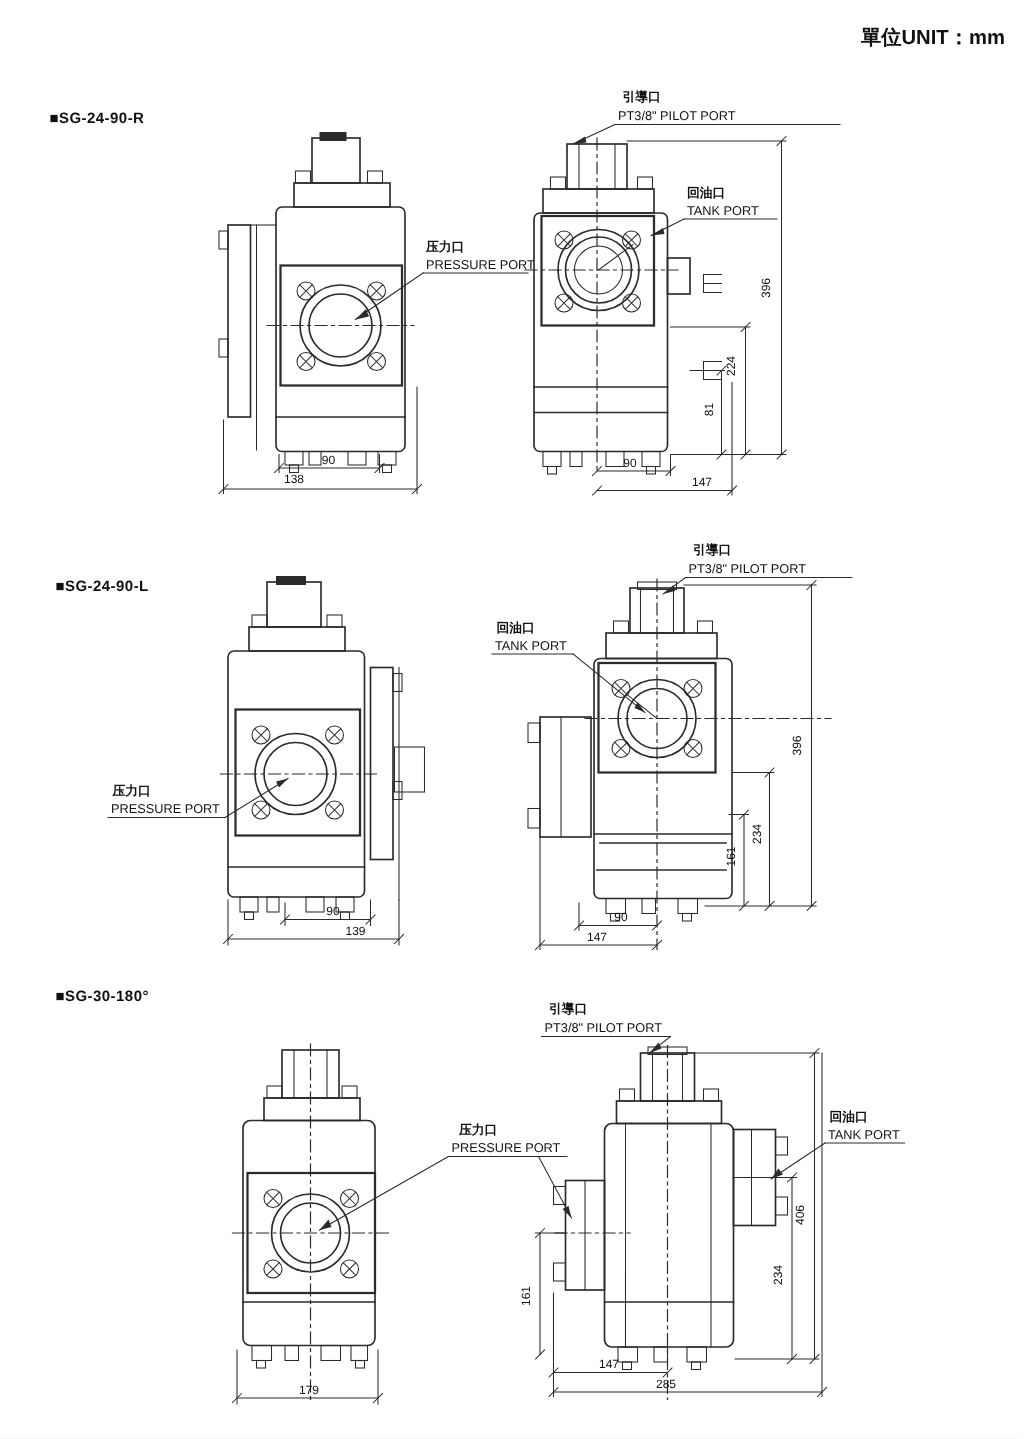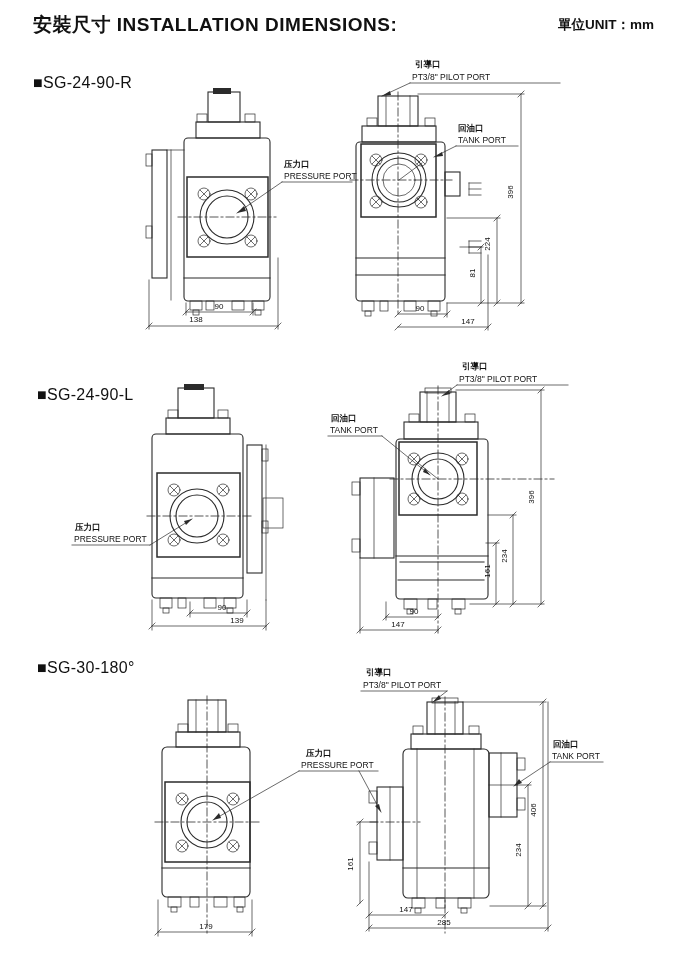--- a/index.html
+++ b/index.html
@@ -1,40 +1,39 @@
 <!DOCTYPE html>
 <html><head>
 <meta charset="utf-8">
 <style>
   html,body{margin:0;padding:0;background:#e8e8e8;}
   .page{position:relative;width:686px;height:959px;background:#ffffff;margin:0 auto;overflow:hidden;
         font-family:"Liberation Sans",sans-serif;color:#111;}
   .title{position:absolute;left:33px;top:12px;font-size:19px;font-weight:bold;letter-spacing:0.5px;}
-  .unit{position:absolute;right:32px;top:16px;font-size:13.5px;font-weight:bold;}
-  .model{position:absolute;font-size:16px;font-weight:normal;letter-spacing:0.3px;}
+  .unit{position:absolute;right:16px;top:16px;font-size:13.5px;font-weight:bold;}
+  .model{position:absolute;font-size:10px;font-weight:bold;letter-spacing:0.3px;}
   .model.m1{left:33px;top:74px;}
   .model.m2{left:37px;top:386px;text-align:center;}
   .model.m3{left:37px;top:659px;}
   svg{position:absolute;left:0;}
   .ln{fill:none;stroke:#2b2b2b;stroke-width:1.1;stroke-linecap:square;}
   .hv{stroke-width:1.5;}
   .tn{stroke-width:0.7;}
   .dsh{stroke-dasharray:8 3 2 3;stroke-width:0.8;}
   .fl{fill:#2b2b2b;stroke:none;}
   text{font-family:"Liberation Sans",sans-serif;fill:#111;}
   .dt{font-size:8px;}
   .cn{font-size:8.5px;font-weight:bold;}
   .en{font-size:8.5px;}
 </style>
 </head>
 <body>
 
 <div class="page">
 
-  <div class="title">安裝尺寸 INSTALLATION DIMENSIONS:</div>
   <div class="unit">單位UNIT：mm</div>
 
   <div class="model m1">■SG-24-90-R</div>
   <div class="model m2">■SG-24-90-L</div>
   <div class="model m3">■SG-30-180°</div>
 
   <svg style="top:50px" width="686" height="300" viewBox="0 50 686 300">
     <defs>
       <g id="b1" class="ln tn">
           <circle r="6"></circle>

